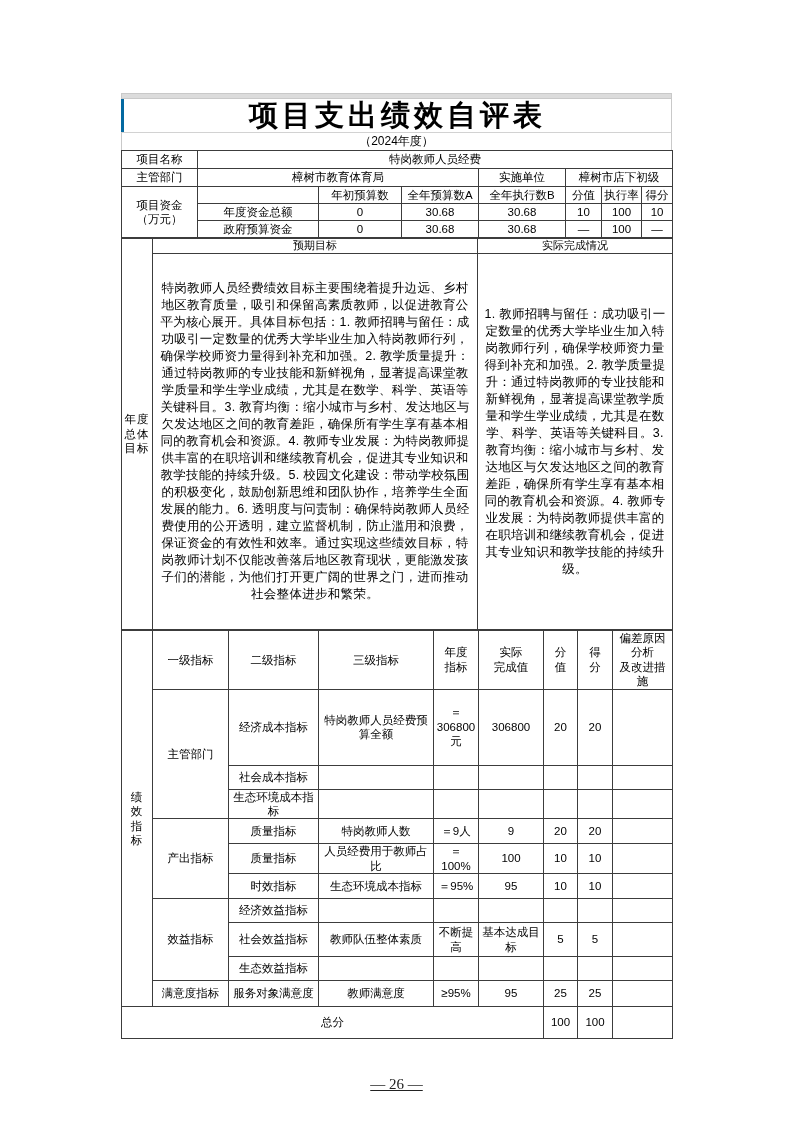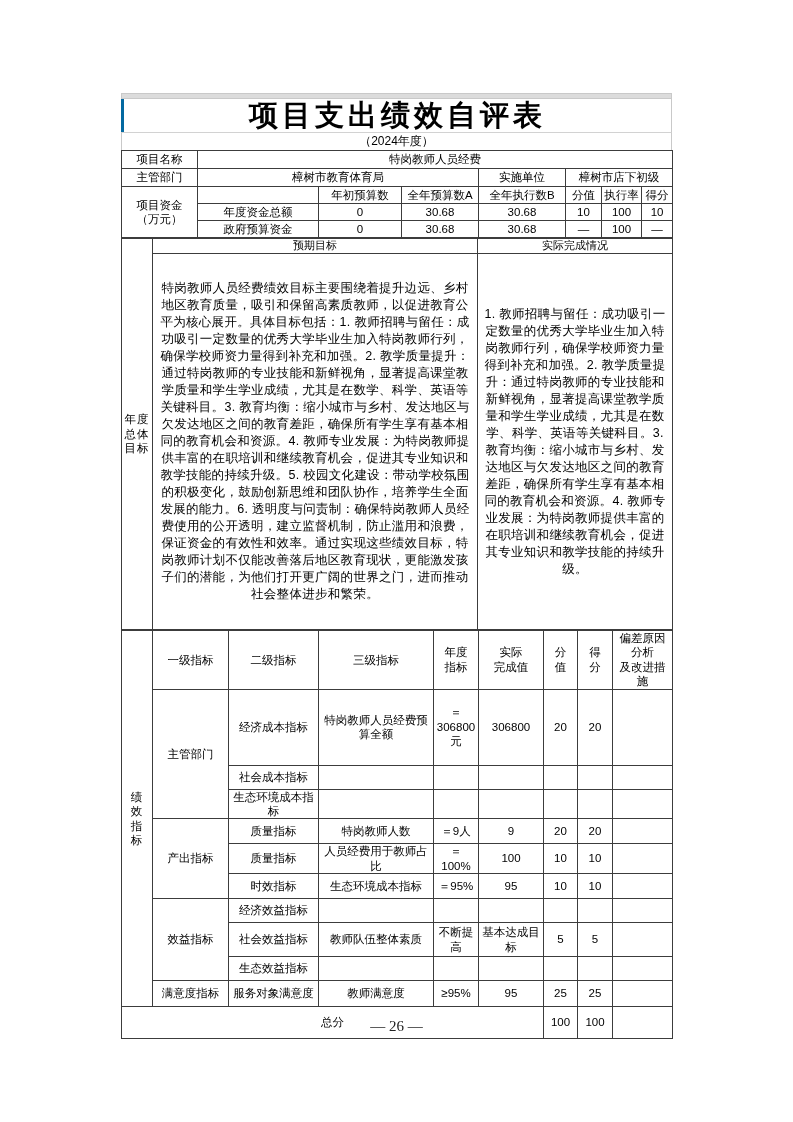--- a/index.html
+++ b/index.html
@@ -25,22 +25,22 @@
   }
   .pre{white-space:pre-line;margin-left:12px;}
   .left{text-align:center;}
   .goal-head{height:15px;font-size:11px;}
   .goal-text{
     font-size:12.5px;line-height:17px;text-align:center;vertical-align:middle;
     padding:6px 3px;letter-spacing:0.3px;
   }
   .side-cell{font-size:11.5px;letter-spacing:1px;}
   .page-number{
-    position:absolute;top:1018px;left:0;width:793px;text-align:center;
-    font-family:"Liberation Serif","DejaVu Serif",serif;font-size:15px;color:#222;
+    position:absolute;top:1076px;left:0;width:793px;text-align:center;
+    font-family:"Liberation Serif","DejaVu Serif",serif;font-size:15px;color:#222;text-decoration:underline;
   }
 </style>
 </head>
 <body>
 
 <div class="sheet">
 
   <div class="band-top"></div>
 
   <div class="title-row">项目支出绩效自评表</div>

